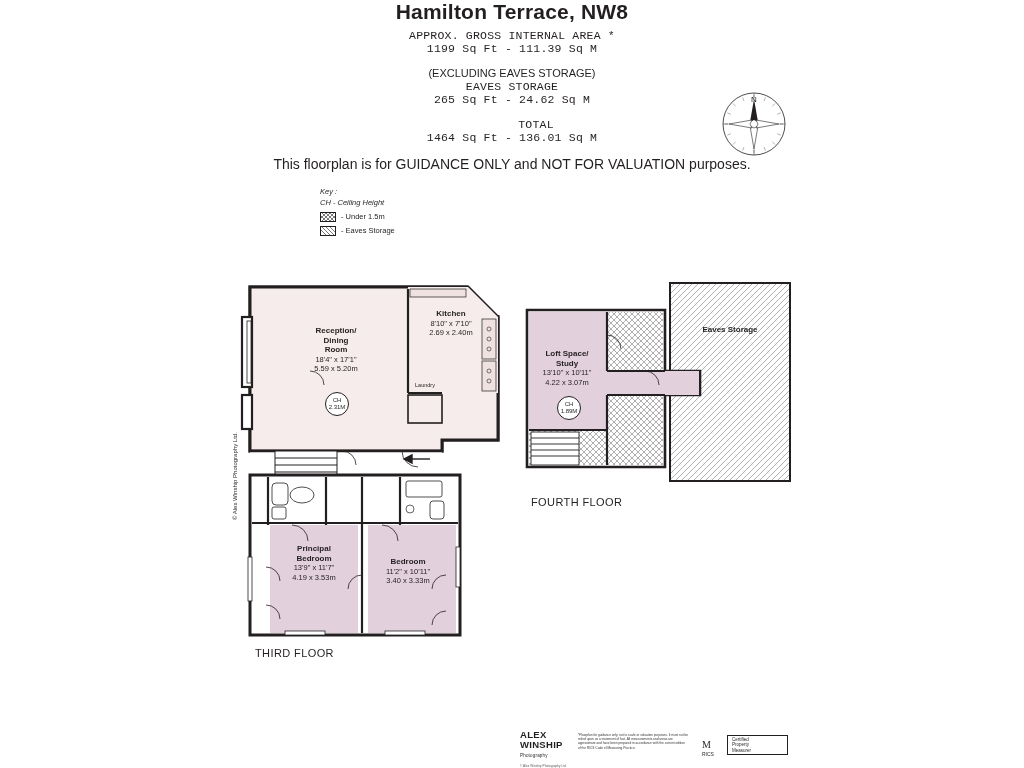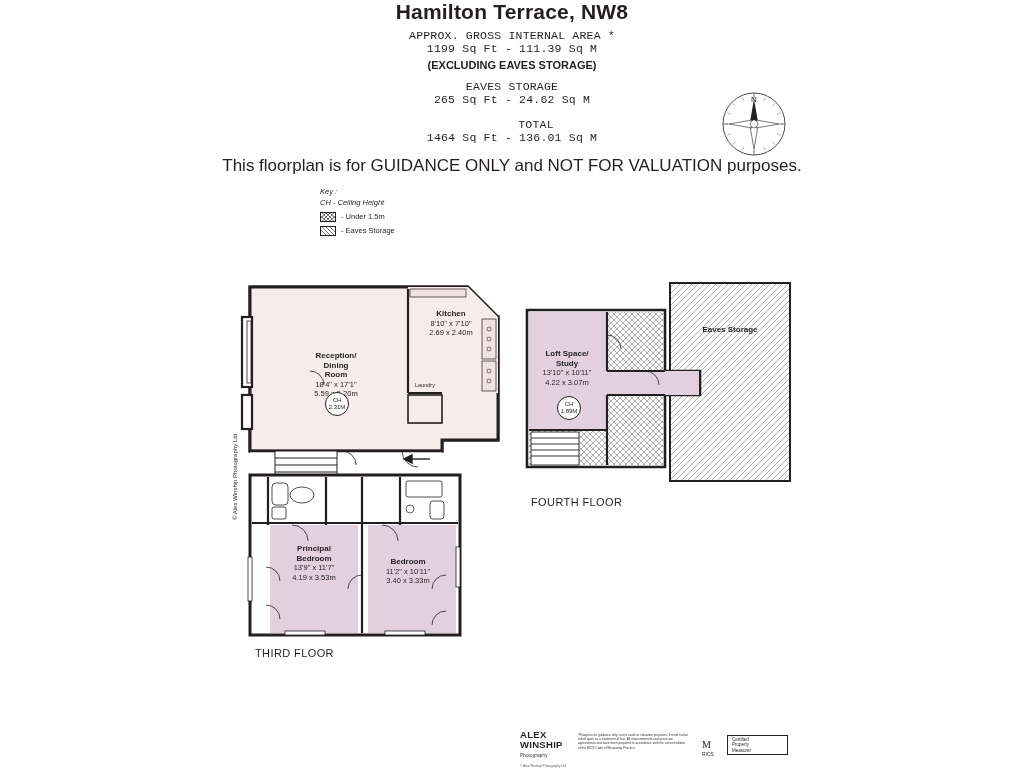--- a/index.html
+++ b/index.html
@@ -27,21 +27,21 @@
   .hdr-line {
     width: 1024px; left: 0; text-align: center;
     font-size: 11.5px; letter-spacing: 0.2px; font-family: Liberation Mono, monospace;
   }
   .hdr-small {
     width: 1024px; left: 0; text-align: center;
     font-size: 11px;
   }
   #guidance {
     width: 1024px; left: 0; text-align: center;
-    top: 156px; font-size: 17px;
+    top: 156px; font-size: 14px;
   }
 
   
   #key-block { left: 320px; top: 186px; font-size: 7.5px; line-height: 11px; }
   #key-block .kl { display: block; font-style: italic; }
   .key-row { display: flex; align-items: center; margin-top: 3px; }
   .swatch {
     width: 14px; height: 8px; border: 0.7px solid #231f20; margin-right: 5px;
     display: inline-block;
   }
@@ -114,21 +114,21 @@
     display: flex; align-items: center; padding-left: 4px;
     box-sizing: border-box;
   }
 </style>
 </head>
 <body>
 
 <div class="abs" id="title">Hamilton Terrace, NW8</div>
 <div class="abs hdr-line" style="top:29px;">APPROX. GROSS INTERNAL  AREA *</div>
 <div class="abs hdr-line" style="top:42px;">1199 Sq Ft  -  111.39 Sq M</div>
-<div class="abs hdr-small" style="top:59px;font-weight:bold;">(EXCLUDING EAVES STORAGE)</div>
+<div class="abs hdr-small" style="top:67px;">(EXCLUDING EAVES STORAGE)</div>
 <div class="abs hdr-line" style="top:80px;">EAVES STORAGE</div>
 <div class="abs hdr-line" style="top:93px;">265 Sq Ft  -  24.62 Sq M</div>
 <div class="abs hdr-line" style="top:118px;padding-left:24px;">TOTAL</div>
 <div class="abs hdr-line" style="top:131px;">1464 Sq Ft  -  136.01 Sq M</div>
 <div class="abs" id="guidance">This floorplan is for GUIDANCE ONLY and NOT FOR VALUATION purposes.</div>
 
 <div class="abs" id="key-block">
   <span class="kl">Key :</span>
   <span class="kl">CH - Ceiling Height</span>
   <div class="key-row">
@@ -271,21 +271,21 @@
       <rect x="55" y="356" width="40" height="4" fill="#ffffff" stroke="#231f20" stroke-width="0.8"></rect>
       <rect x="155" y="356" width="40" height="4" fill="#ffffff" stroke="#231f20" stroke-width="0.8"></rect>
 
       <rect x="18" y="282" width="4" height="44" fill="#ffffff" stroke="#231f20" stroke-width="0.8"></rect>
 
       <rect x="226" y="272" width="4" height="40" fill="#ffffff" stroke="#231f20" stroke-width="0.8"></rect>
     </g>
   </svg>
 </div>
 
-<div class="abs room-label" style="left:288px; top:351px; width:96px;">
+<div class="abs room-label" style="left:288px; top:326px; width:96px;">
   <span class="nm">Reception/</span>
   <span class="nm">Dining</span>
   <span class="nm">Room</span>
   <span class="dim">18'4" x 17'1"</span>
   <span class="dim">5.59 x 5.20m</span>
 </div>
 <div class="abs ch-badge" style="left:325px; top:392px;">
   <span>CH</span>
   <span>2.31M</span>
 </div>

